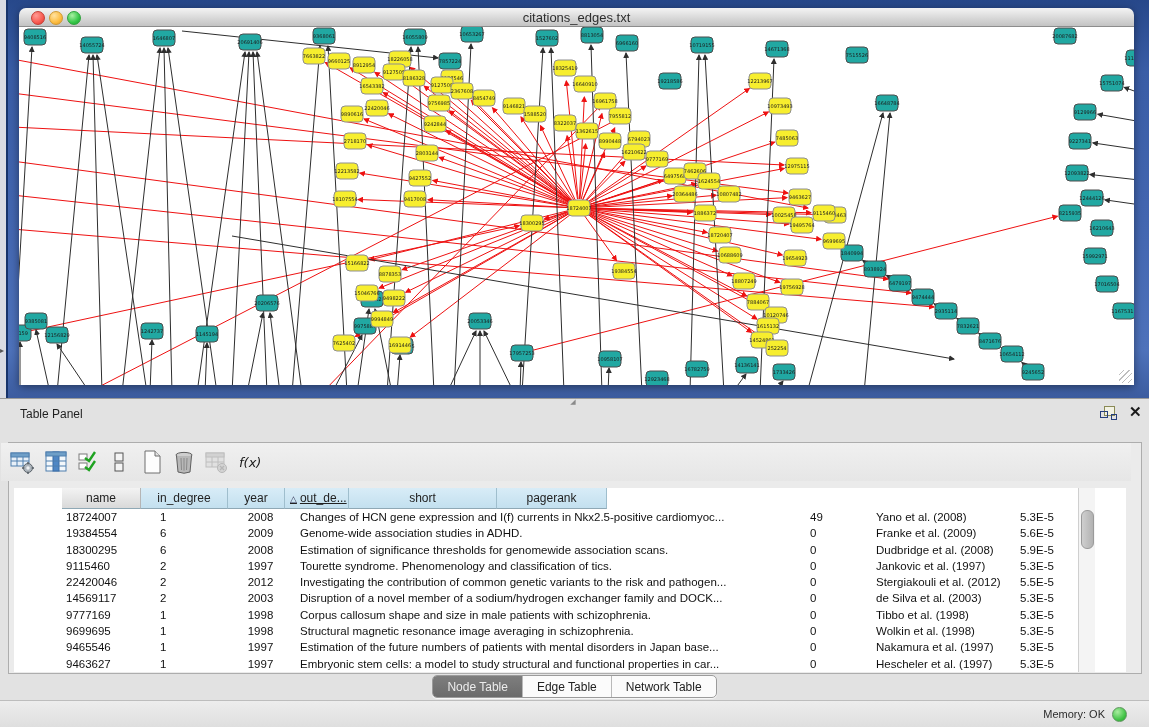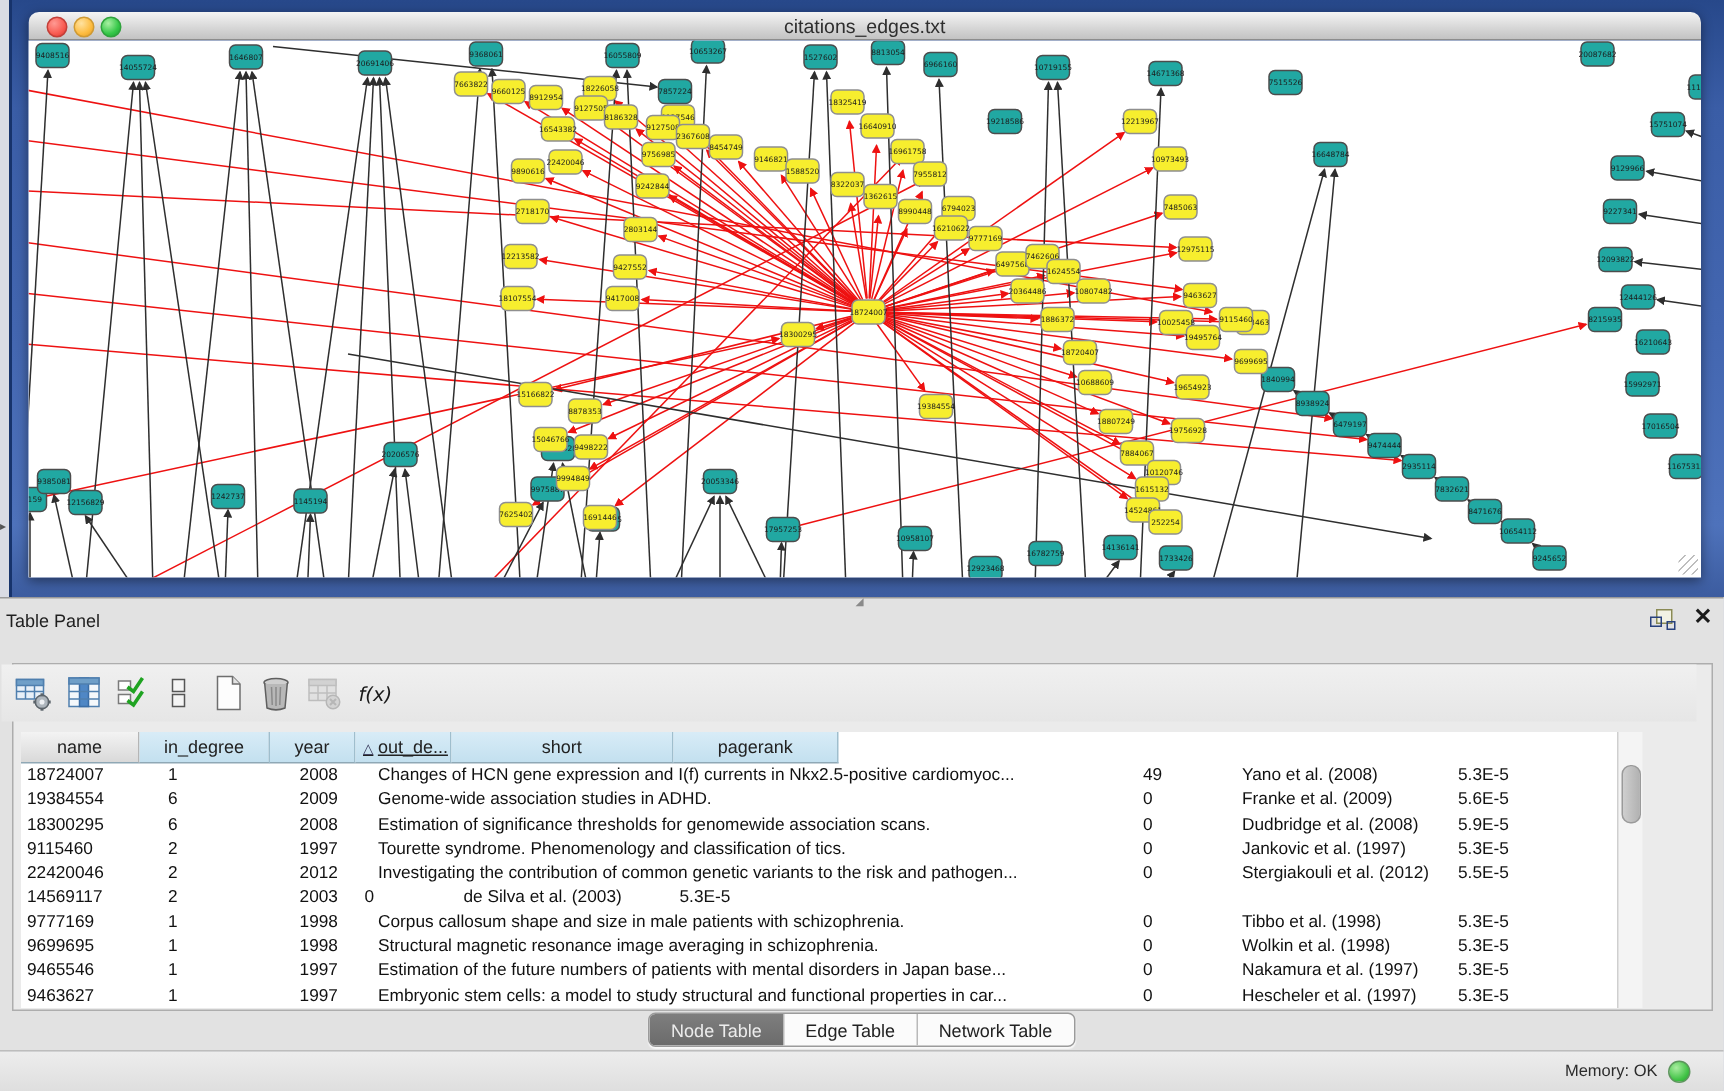--- a/index.html
+++ b/index.html
@@ -28,40 +28,40 @@
   .nlab{font-size:5px;fill:#1c1c1c;}
   .el-r{stroke:#ee1111;stroke-width:1;}
   .el-k{stroke:#2e2e2e;stroke-width:1;}
 
   
   #cp-arrow{left:0;top:344px;width:6px;height:14px;color:#555;font-size:8px;line-height:14px;}
 
   
   #tpanel{left:0;top:398px;width:1149px;height:302px;background:#e2e2e2;border-top:1px solid #9a9a9a;}
   #divider-grip{left:566px;top:0px;width:14px;height:5px;color:#8a8a8a;font-size:7px;line-height:5px;text-align:center;}
-  #tp-title{left:4px;top:8px;font-size:12px;color:#1f1f1f;}
+  #tp-title{left:20px;top:8px;font-size:12px;color:#1f1f1f;}
   #float-btn{left:1100px;top:6px;width:18px;height:16px;}
   #float-btn .sq1{position:absolute;left:4px;top:1px;width:9px;height:8px;border:1.5px solid #8a8a55;background:#f2f2e4;}
   #float-btn .sq2{position:absolute;left:0px;top:6px;width:6px;height:5px;border:1.5px solid #27407c;}
   #float-btn .sq3{position:absolute;left:11px;top:9px;width:4px;height:4px;border:1.5px solid #27407c;}
   #close-btn{left:1129px;top:4px;font-size:15px;font-weight:bold;color:#1a1a1a;line-height:18px;}
 
   #inner-box{left:8px;top:43px;width:1132px;height:230px;border:1px solid #adadad;background:#ebebeb;}
   #tb{left:1px;top:44px;width:1130px;height:38px;background:linear-gradient(180deg,#f0f0f0,#e6e6e6);}
   .ticon{top:6px;width:26px;height:26px;cursor:pointer;}
   .ticon svg{width:26px;height:26px;}
   #dd{left:285px;top:50px;width:393px;height:21px;border:1px solid #9a9a9a;border-radius:11px;
     background:linear-gradient(180deg,#ffffff,#ededed);box-shadow:inset 0 1px 0 #fff;
     font-size:12px;color:#1d1d1d;line-height:21px;padding-left:12px;box-sizing:border-box;}
   #dd .arrows{position:absolute;right:12px;top:3px;width:8px;height:14px;}
   #dd .arrows .up{width:0;height:0;border-left:4px solid transparent;border-right:4px solid transparent;border-bottom:5px solid #555;margin-bottom:3px;}
   #dd .arrows .dn{width:0;height:0;border-left:4px solid transparent;border-right:4px solid transparent;border-top:5px solid #555;}
 
   
-  #tbl{left:14px;top:89px;width:1064px;height:184px;background:#fff;font-size:11.5px;color:#111;}
+  #tbl{left:14px;top:89px;width:1064px;height:184px;background:#fff;font-size:11.5px;color:#111;padding-left:48px;}
   .hrow{display:flex;height:21px;}
   .hcell{box-sizing:border-box;height:21px;line-height:20px;font-size:12px;color:#222;
     background:linear-gradient(180deg,#d8ecf7,#c3e0ef);border-right:1px solid #9fbecd;border-bottom:1px solid #8fa8b5;}
   .hcell.gray{background:linear-gradient(180deg,#f3f3f3,#d9d9d9);border-right:1px solid #b5b5b5;}
   .drow{display:flex;height:16.3px;line-height:16.3px;cursor:default;}
   .dcell{box-sizing:border-box;overflow:hidden;white-space:nowrap;}
   .c0{width:79px;}.c1{width:87px;}.c2{width:57px;}.c3{width:519px;}.c4{width:64px;}.c5{width:148px;}.c6{width:110px;}
   .h0,.h1,.h2,.h3,.h5,.h6{text-align:center;}
   .h4{text-align:left;padding-left:5px;text-decoration:underline;}
   .p0{padding-left:4px;}.p1{padding-left:19px;}.p2{padding-left:8px;text-align:center;}.p3{padding-left:15px;}
@@ -906,20 +906,21 @@
           <div class="dcell c2 p2">2012</div>
           <div class="dcell c3 p3">Investigating the contribution of common genetic variants to the risk and pathogen...</div>
           <div class="dcell c4 p4">0</div>
           <div class="dcell c5 p5">Stergiakouli et al. (2012)</div>
           <div class="dcell c6 p6">5.5E-5</div>
         </div>
         <div class="drow">
           <div class="dcell c0 p0">14569117</div>
           <div class="dcell c1 p1">2</div>
           <div class="dcell c2 p2">2003</div>
+          <div class="dcell c3 p3">Disruption of a novel member of a sodium/hydrogen exchanger family and DOCK...</div>
           <div class="dcell c4 p4">0</div>
           <div class="dcell c5 p5">de Silva et al. (2003)</div>
           <div class="dcell c6 p6">5.3E-5</div>
         </div>
         <div class="drow">
           <div class="dcell c0 p0">9777169</div>
           <div class="dcell c1 p1">1</div>
           <div class="dcell c2 p2">1998</div>
           <div class="dcell c3 p3">Corpus callosum shape and size in male patients with schizophrenia.</div>
           <div class="dcell c4 p4">0</div>

